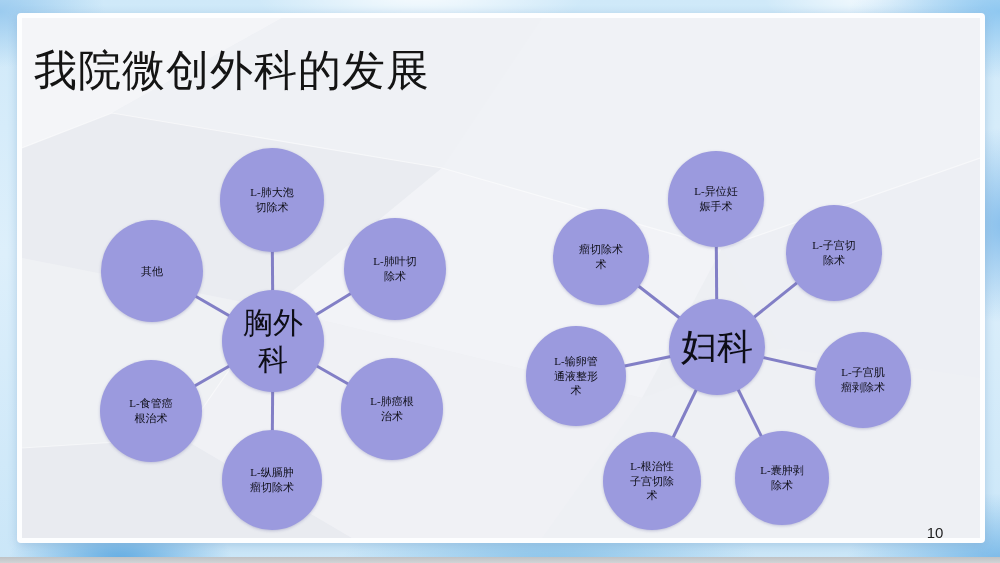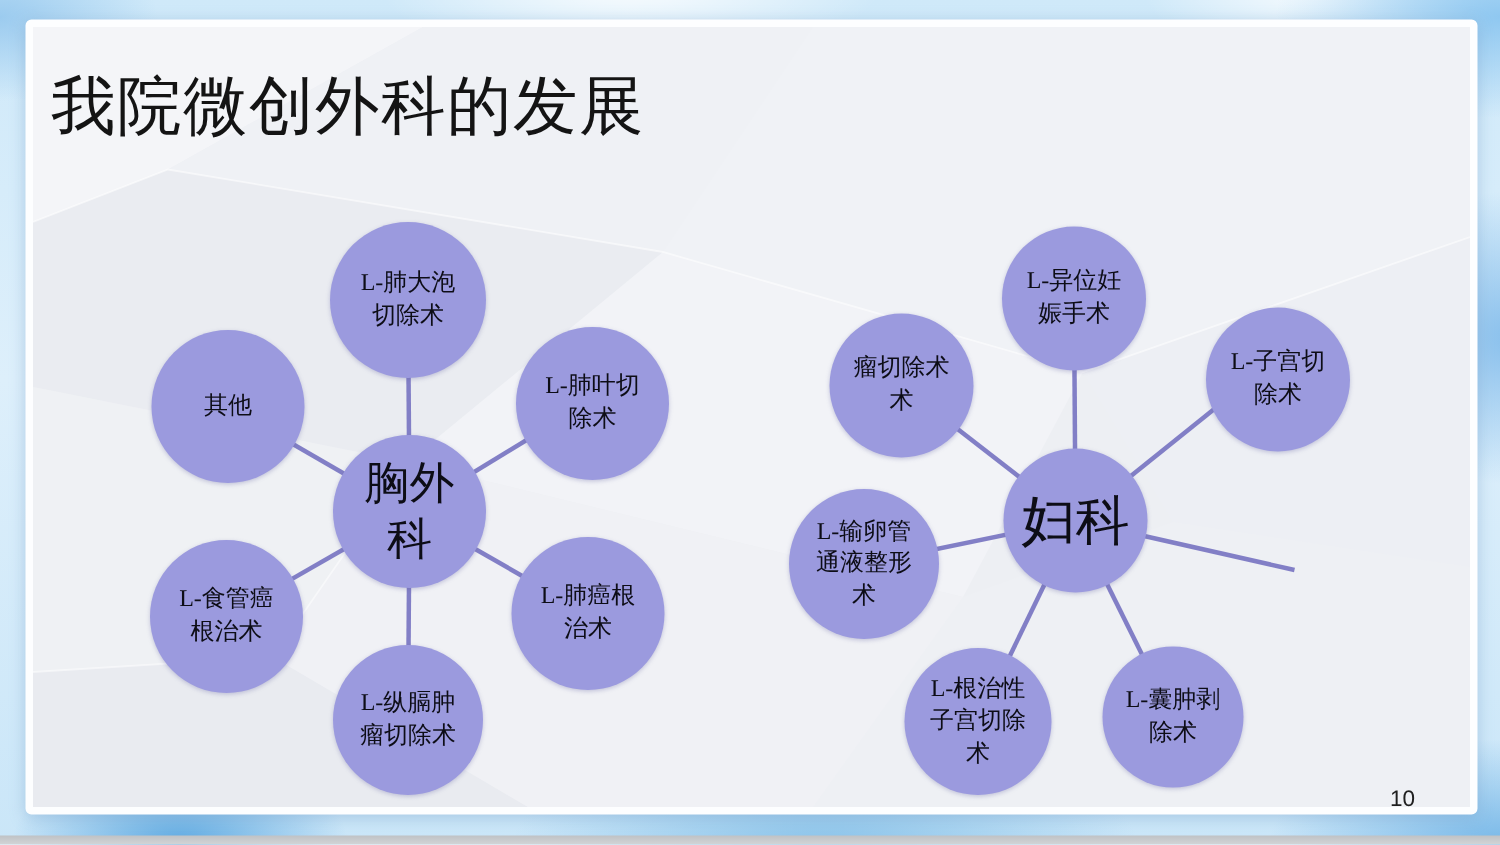--- a/index.html
+++ b/index.html
@@ -65,21 +65,21 @@
     z-index: 3;
   }
   .node {
     position: absolute;
     border-radius: 50%;
     display: flex;
     align-items: center;
     justify-content: center;
     text-align: center;
     white-space: pre-line;
-    font-size: 16px;
+    font-size: 11px;
     line-height: 1.35;
     color: #0d0d16;
     box-shadow: 0 1px 3px rgba(105, 105, 165, 0.35);
   }
   .node.hub { line-height: 1.25; }
   .page-number {
     position: absolute;
     left: 918px; top: 524px;
     width: 34px;
     text-align: center;
@@ -139,22 +139,24 @@
       <div class="node" style="left: 341px; top: 358px; height: 102px; width: 102px; background: rgb(155, 154, 222);">L-肺癌根
 治术</div>
       <div class="node" style="left: 222px; top: 430px; height: 100px; width: 100px; background: rgb(155, 154, 222);">L-纵膈肿
 瘤切除术</div>
       <div class="node" style="left: 101px; top: 220px; height: 102px; width: 102px; background: rgb(155, 154, 222);">其他</div>
       <div class="node" style="left: 100px; top: 360px; height: 102px; width: 102px; background: rgb(155, 154, 222);">L-食管癌
 根治术</div>
       <div class="node hub" style="left: 669px; top: 299px; height: 96px; width: 96px; background: rgb(155, 154, 222); font-size: 36px;">妇科</div>
       <div class="node" style="left: 668px; top: 151px; height: 96px; width: 96px; background: rgb(155, 154, 222);">L-异位妊
 娠手术</div>
-      <div class="node" style="left: 804px; top: 205px; height: 96px; width: 96px; background: rgb(155, 154, 222);">L-子宫切
+      <div class="node" style="left: 786px; top: 205px; height: 96px; width: 96px; background: rgb(155, 154, 222);">L-子宫切
 除术</div>
+      <div class="node" style="left: 815px; top: 332px; height: 96px; width: 96px; background: rgb(155, 154, 222);">L-子宫肌
+瘤剥除术</div>
       <div class="node" style="left: 735px; top: 431px; height: 94px; width: 94px; background: rgb(155, 154, 222);">L-囊肿剥
 除术</div>
       <div class="node" style="left: 603px; top: 432px; height: 98px; width: 98px; background: rgb(155, 154, 222);">L-根治性
 子宫切除
 术</div>
       <div class="node" style="left: 526px; top: 326px; height: 100px; width: 100px; background: rgb(155, 154, 222);">L-输卵管
 通液整形
 术</div>
       <div class="node" style="left: 553px; top: 209px; height: 96px; width: 96px; background: rgb(155, 154, 222);">瘤切除术
 术</div>

